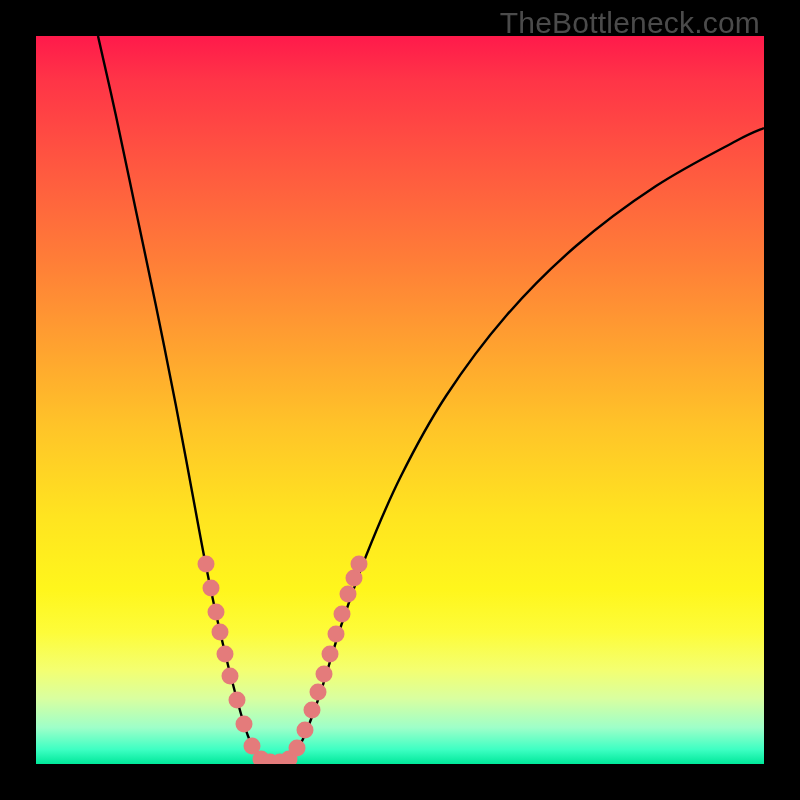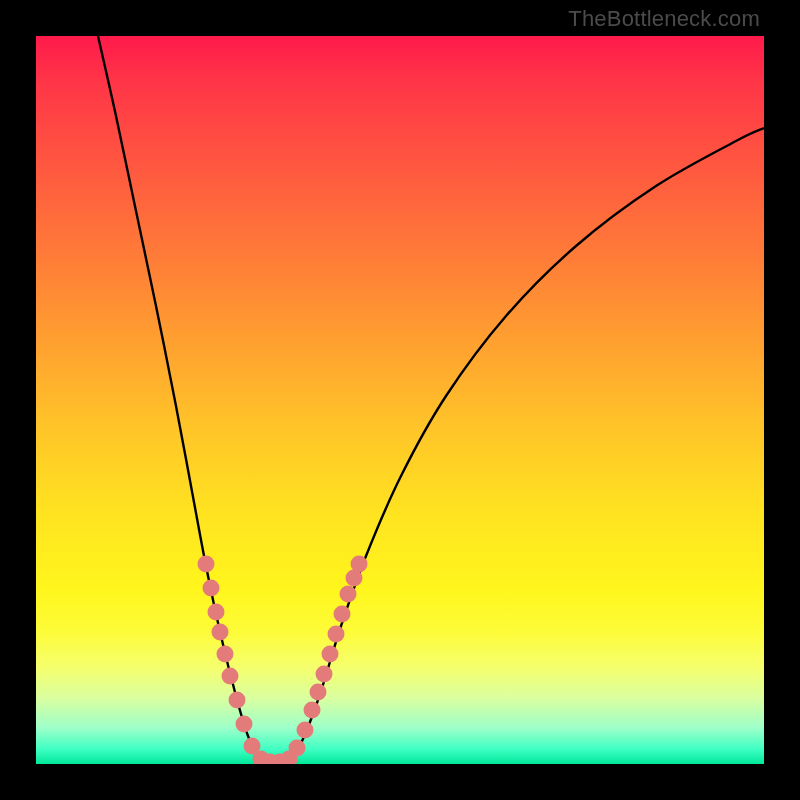--- a/index.html
+++ b/index.html
@@ -46,21 +46,21 @@
       #9effc9 95%,
       #3effc3 98%,
       #00e89a 100%
     );
   }
   .watermark {
     position: absolute;
     top: 6px;
     right: 40px;
     color: #4b4b4b;
-    font-size: 22px;
+    font-size: 30px;
     font-weight: 500;
     letter-spacing: 0.2px;
     pointer-events: none;
     margin-left: 8px;
   }
   svg.curves {
     position: absolute;
     inset: 0;
   }
 </style>

